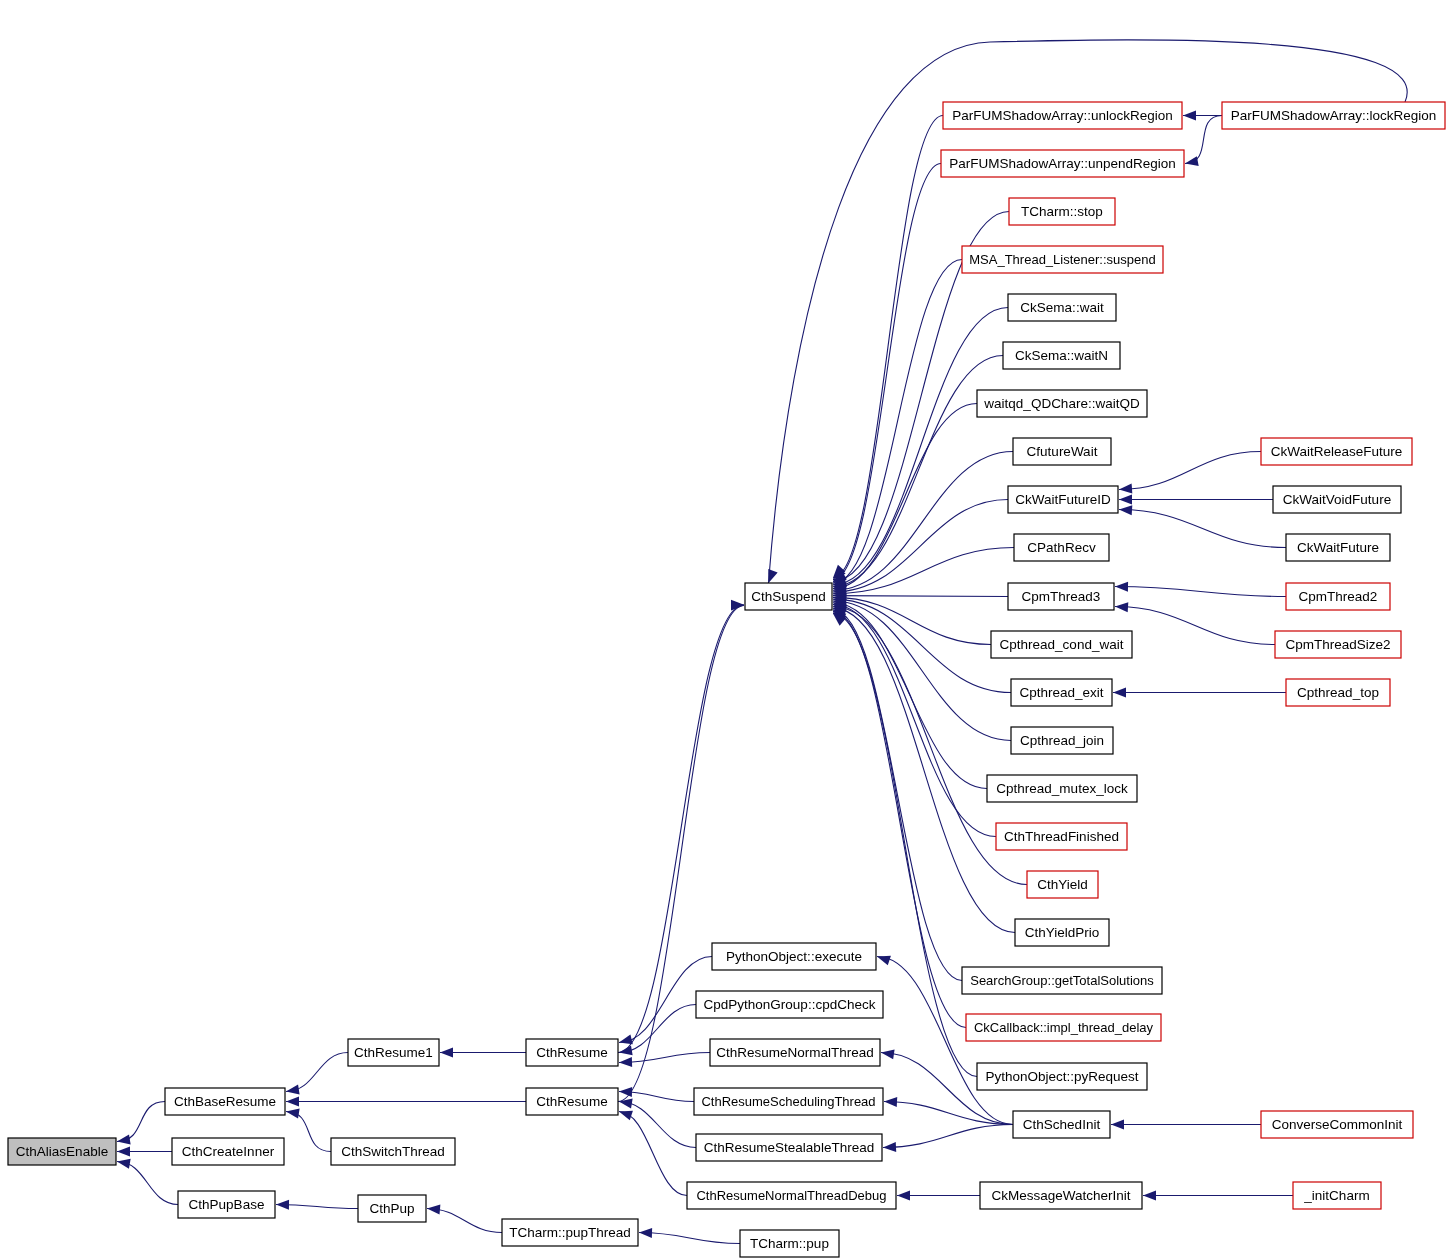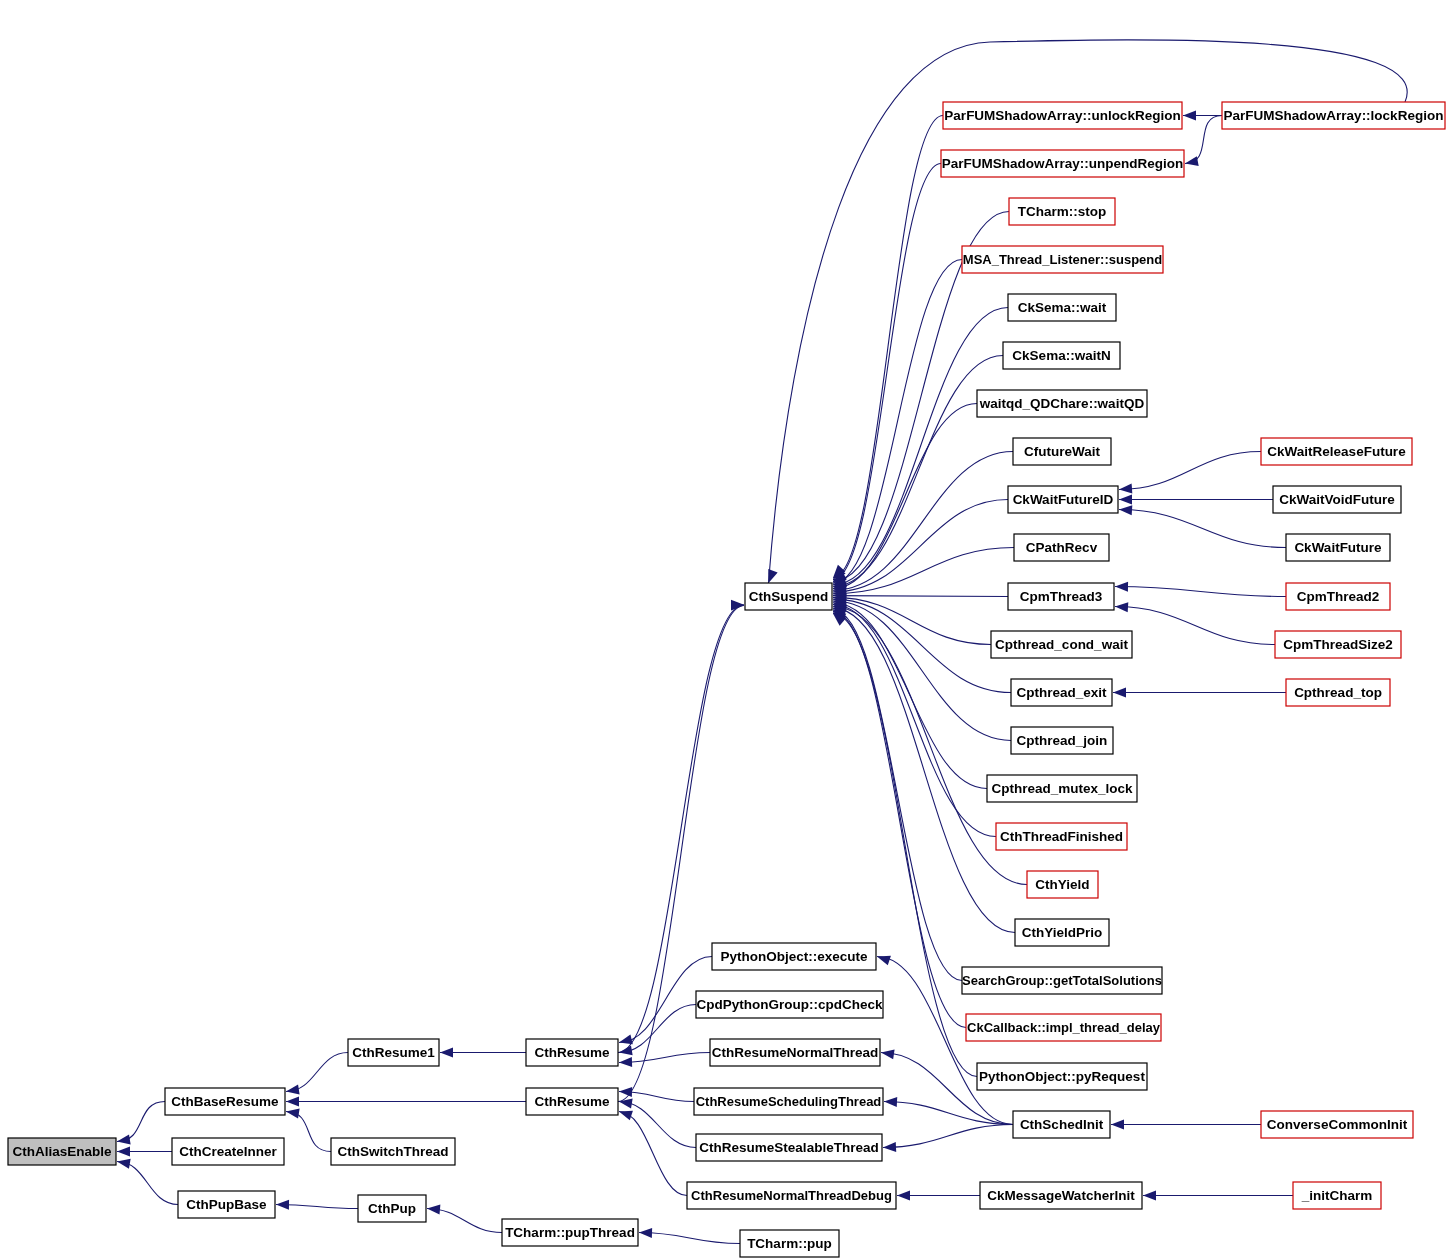--- a/index.html
+++ b/index.html
@@ -1,17 +1,17 @@
 <!DOCTYPE html>
 <html><head>
 <meta charset="utf-8">
 <style>
   html,body{margin:0;padding:0;background:#ffffff;}
   body{font-family:"Liberation Sans", sans-serif;}
-  #graph-root{position:relative;width:1451px;height:1259px;background:#ffffff;overflow:hidden;font-weight:bold;}
+  #graph-root{position:relative;width:1451px;height:1259px;background:#ffffff;overflow:hidden;}
   #graph-svg{position:absolute;left:0;top:0;width:1451px;height:1259px;}
   .gnode rect{stroke-width:1.2px;}
   .gnode text{font-family:"Liberation Sans", sans-serif;font-size:13.5px;dominant-baseline:middle;text-anchor:middle;fill:#000000;}
   .edge{fill:none;stroke:#1a1a6e;stroke-width:1.1px;}
   .arrow{fill:#1a1a6e;stroke:none;}
 </style>
 </head>
 <body>
 
 <div id="graph-root">

